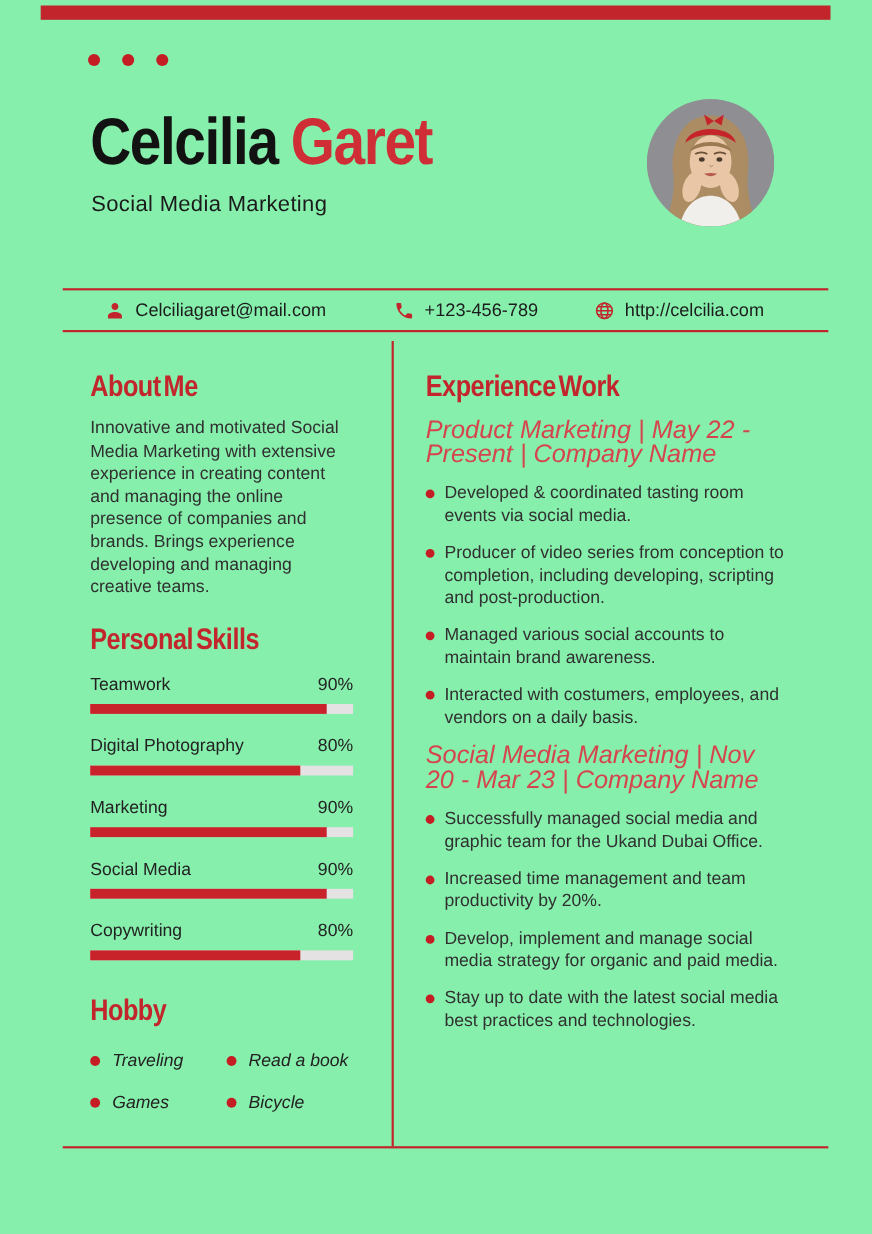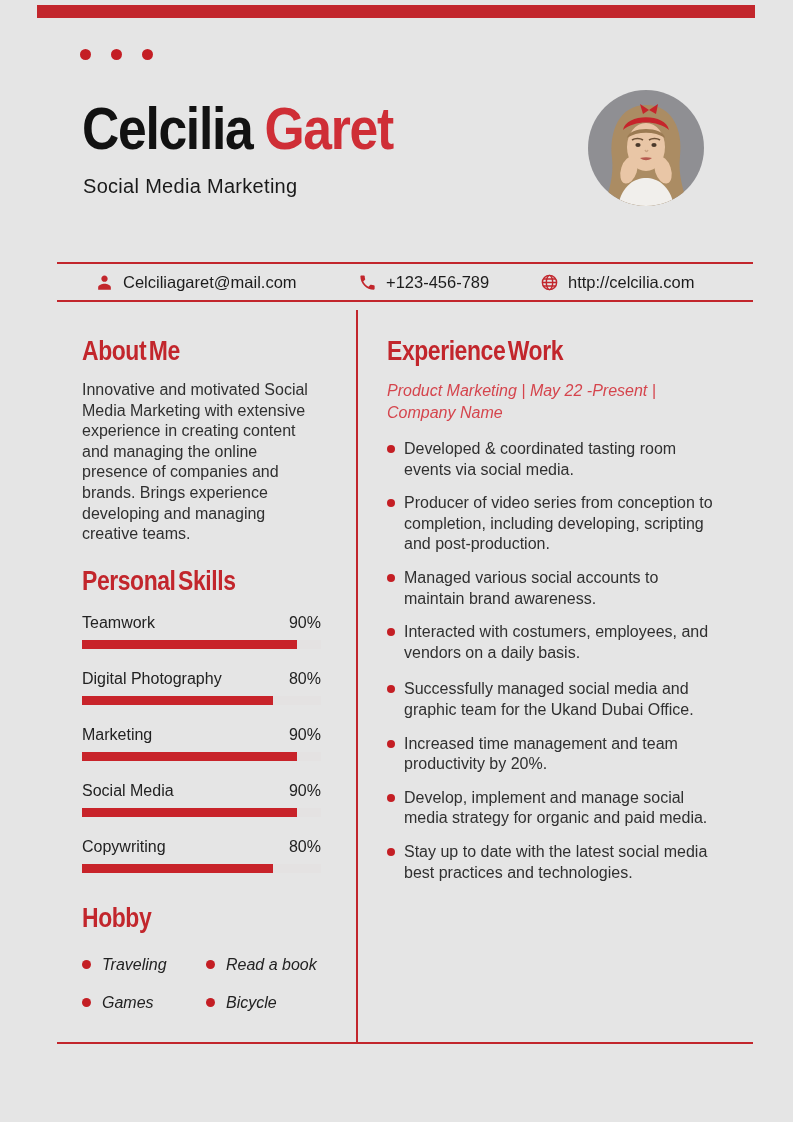--- a/index.html
+++ b/index.html
@@ -2,21 +2,21 @@
 <html style="--accent: #c2262c; --name-red: #cf2e36; --bullet: #c41e24; --italic-red: #d5454d; --bar-fill: #c8232a; --bar-track: #e4e2e2;"><head>
 <meta charset="utf-8">
 <style>
   :root{
     --accent:#c2262c; --name-red:#cf2e36; --bullet:#c41e24; --italic-red:#d5454d;
     --bar-fill:#c8232a; --bar-track:#e4e2e2; --ink:#161616; --body:#303030;
   }
   *{margin:0;padding:0;box-sizing:border-box;}
   html,body{background:#ffffff;}
   body{font-family:"Liberation Sans",sans-serif;color:var(--body);}
-  .page{position:relative;width:793px;height:1122px;background:#e5e5e5;overflow:hidden;margin:0 auto;}
+  .page{position:relative;width:793px;height:1122px;background:#86efac;overflow:hidden;margin:0 auto;}
 
   .top-bar{position:absolute;left:37px;top:5px;width:718px;height:13px;background:var(--accent);}
 
   .dots{position:absolute;left:80px;top:49px;display:flex;gap:20px;}
   .dots span{width:11px;height:11px;border-radius:50%;background:var(--bullet);display:block;}
 
   .name{position:absolute;left:82px;top:96px;font-size:60px;font-weight:bold;color:#121212;
         letter-spacing:-1.5px;white-space:nowrap;transform:scaleX(0.86);transform-origin:left top;line-height:1.1;}
   .name .last{color:var(--name-red);margin-left:14px;}
   .subtitle{position:absolute;left:83px;top:175px;font-size:20px;color:#1a1a1a;letter-spacing:0.3px;}
@@ -44,21 +44,21 @@
   .skill{margin-bottom:20px;}
   .skill-row{display:flex;justify-content:space-between;font-size:16px;color:#222;line-height:20px;}
   .skill-track{margin-top:7px;height:9px;background:var(--bar-track);}
   .skill-fill{height:100%;background:var(--bar-fill);}
 
   .h-hobby{margin-top:30px;}
   .hobby-grid{margin-top:22px;display:grid;grid-template-columns:124px auto;row-gap:20px;list-style:none;}
   .hobby-item{display:flex;align-items:center;gap:11px;font-size:16px;color:#222;font-style:italic;}
   .hobby-item .dot{width:9px;height:9px;border-radius:50%;background:var(--bullet);flex:none;}
 
-  .job-title{margin-top:13px;font-size:16px;font-style:italic;color:var(--italic-red);line-height:21.5px;max-width:330px;}
+  .job-title{margin-top:13px;font-size:23px;font-style:italic;color:var(--italic-red);line-height:21.5px;max-width:330px;}
   .bullets{margin-top:16px;list-style:none;}
   .bullets li{position:relative;padding-left:17px;margin-bottom:13px;font-size:16px;line-height:20.6px;color:var(--body);max-width:330px;}
   .bullets li::before{content:"";position:absolute;left:0;top:6px;width:8px;height:8px;border-radius:50%;background:var(--bullet);}
 </style>
 </head>
 <body>
 
 <div class="page">
 
   <div class="top-bar"></div>
@@ -211,20 +211,21 @@
     <div class="job-title">Product Marketing | May 22 -Present | Company Name</div>
     <ul class="bullets">
               <li>Developed &amp; coordinated tasting room events via social media.</li>
               <li>Producer of video series from conception to completion, including developing, scripting and post-production.</li>
               <li>Managed various social accounts to maintain brand awareness.</li>
               <li>Interacted with costumers, employees, and vendors on a daily basis.</li>
             </ul>
   </div>
 
   <div>
+    <div class="job-title">Social Media Marketing | Nov 20 - Mar 23 | Company Name</div>
     <ul class="bullets">
               <li>Successfully managed social media and graphic team for the Ukand Dubai Office.</li>
               <li>Increased time management and team productivity by 20%.</li>
               <li>Develop, implement and manage social media strategy for organic and paid media.</li>
               <li>Stay up to date with the latest social media best practices and technologies.</li>
             </ul>
   </div>
 </div>
     </div>
 

